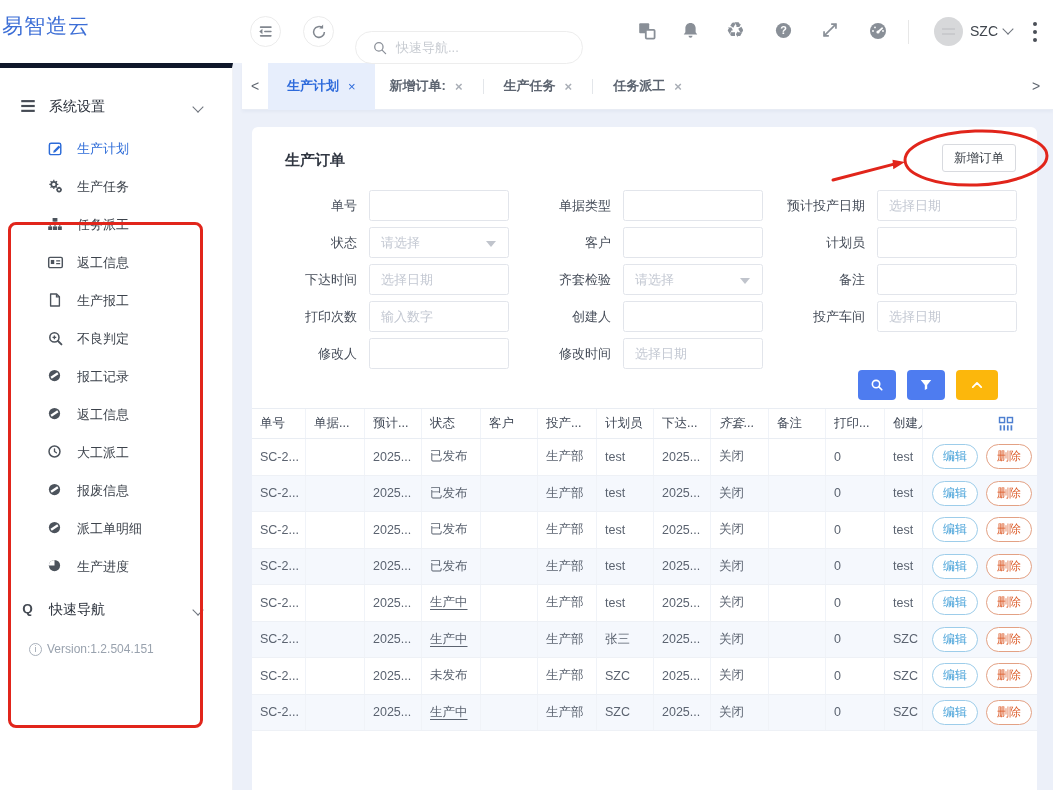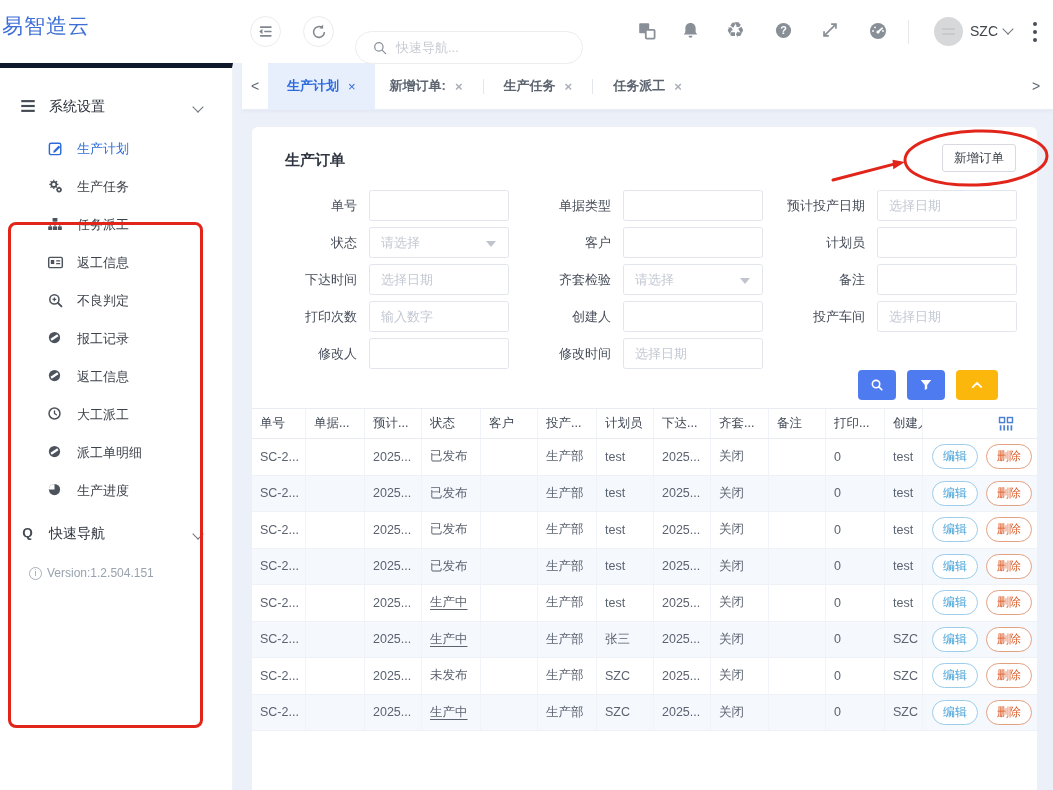--- a/index.html
+++ b/index.html
@@ -215,20 +215,29 @@
         <svg width="17" height="17" viewBox="0 0 20 20" fill="none">
           <rect x="2" y="4" width="16" height="12" rx="1.5" stroke="currentColor" stroke-width="1.7"></rect>
           <rect x="4.5" y="7" width="4" height="4.8" fill="currentColor"></rect>
           <path d="M10.8 8h4.7m-4.7 3.3h4.7" stroke="currentColor" stroke-width="1.5"></path>
         </svg>
       </span>
       <span>返工信息</span>
     </div>
     <div class="s-item">
       <span class="micon">
+        <svg width="16" height="16" viewBox="0 0 20 20" fill="none">
+          <path d="M4.5 2.5h7.5l3.5 3.5v11.5h-11z" stroke="currentColor" stroke-width="1.7" stroke-linejoin="round"></path>
+          <path d="M11.8 2.7V6h3.4" stroke="currentColor" stroke-width="1.5"></path>
+        </svg>
+      </span>
+      <span>生产报工</span>
+    </div>
+    <div class="s-item">
+      <span class="micon">
         <svg width="17" height="17" viewBox="0 0 20 20" fill="none" stroke="currentColor">
           <circle cx="8.7" cy="8.7" r="5.4" stroke-width="1.8"></circle>
           <path d="m12.9 12.9 4.1 4.1" stroke-width="2.2" stroke-linecap="round"></path>
           <path d="M8.7 6.5v4.4M6.5 8.7h4.4" stroke-width="1.6"></path>
         </svg>
       </span>
       <span>不良判定</span>
     </div>
     <div class="s-item">
       <span class="micon">
@@ -249,20 +258,29 @@
       <span>返工信息</span>
     </div>
     <div class="s-item">
       <span class="micon">
         <svg width="15" height="15" viewBox="0 0 20 20" fill="none">
           <circle cx="10" cy="10" r="7.3" stroke="currentColor" stroke-width="2"></circle>
           <path d="M10 10 10 6.4M10 10l2.5 1.7" stroke="currentColor" stroke-width="1.8" stroke-linecap="round"></path>
         </svg>
       </span>
       <span>大工派工</span>
+    </div>
+    <div class="s-item">
+      <span class="micon">
+        <svg width="15" height="15" viewBox="0 0 20 20">
+          <circle cx="10" cy="10" r="7.5" fill="currentColor"></circle>
+          <path d="M5.5 13 14.5 7" stroke="#fff" stroke-width="3"></path>
+        </svg>
+      </span>
+      <span>报废信息</span>
     </div>
     <div class="s-item">
       <span class="micon">
         <svg width="15" height="15" viewBox="0 0 20 20">
           <circle cx="10" cy="10" r="7.5" fill="currentColor"></circle>
           <path d="M5.5 13 14.5 7" stroke="#fff" stroke-width="3"></path>
         </svg>
       </span>
       <span>派工单明细</span>
     </div>
@@ -423,21 +441,21 @@
     <div class="table" id="table">
         <div class="trow thead">
           <span class="tc" style="width: 54px;">单号</span>
           <span class="tc" style="width: 59px;">单据...</span>
           <span class="tc" style="width: 57px;">预计...</span>
           <span class="tc" style="width: 59px;">状态</span>
           <span class="tc" style="width: 57px;">客户</span>
           <span class="tc" style="width: 59px;">投产...</span>
           <span class="tc" style="width: 57px;">计划员</span>
           <span class="tc" style="width: 57px;">下达...</span>
-          <span class="tc" style="width: 58px;">齐套...</span>
+          <span class="tc" style="width: 58px; font-style: italic;">齐套...</span>
           <span class="tc" style="width: 57px;">备注</span>
           <span class="tc" style="width: 59px;">打印...</span>
           <span class="tc" style="width: 38px;">创建人</span>
           <span class="tc actions" style="width: 114px;">
             <span class="col-icon">
               <svg width="18" height="18" viewBox="0 0 20 20" fill="none" stroke="currentColor">
                 <rect x="2.8" y="2.8" width="5.6" height="5.6" stroke-width="1.6"></rect>
                 <rect x="11.6" y="2.8" width="5.6" height="5.6" stroke-width="1.6"></rect>
                 <path d="M4 11.5v5.7M8 11.5v5.7M12 11.5v5.7M16 11.5v5.7" stroke-width="1.9"></path>
               </svg>

